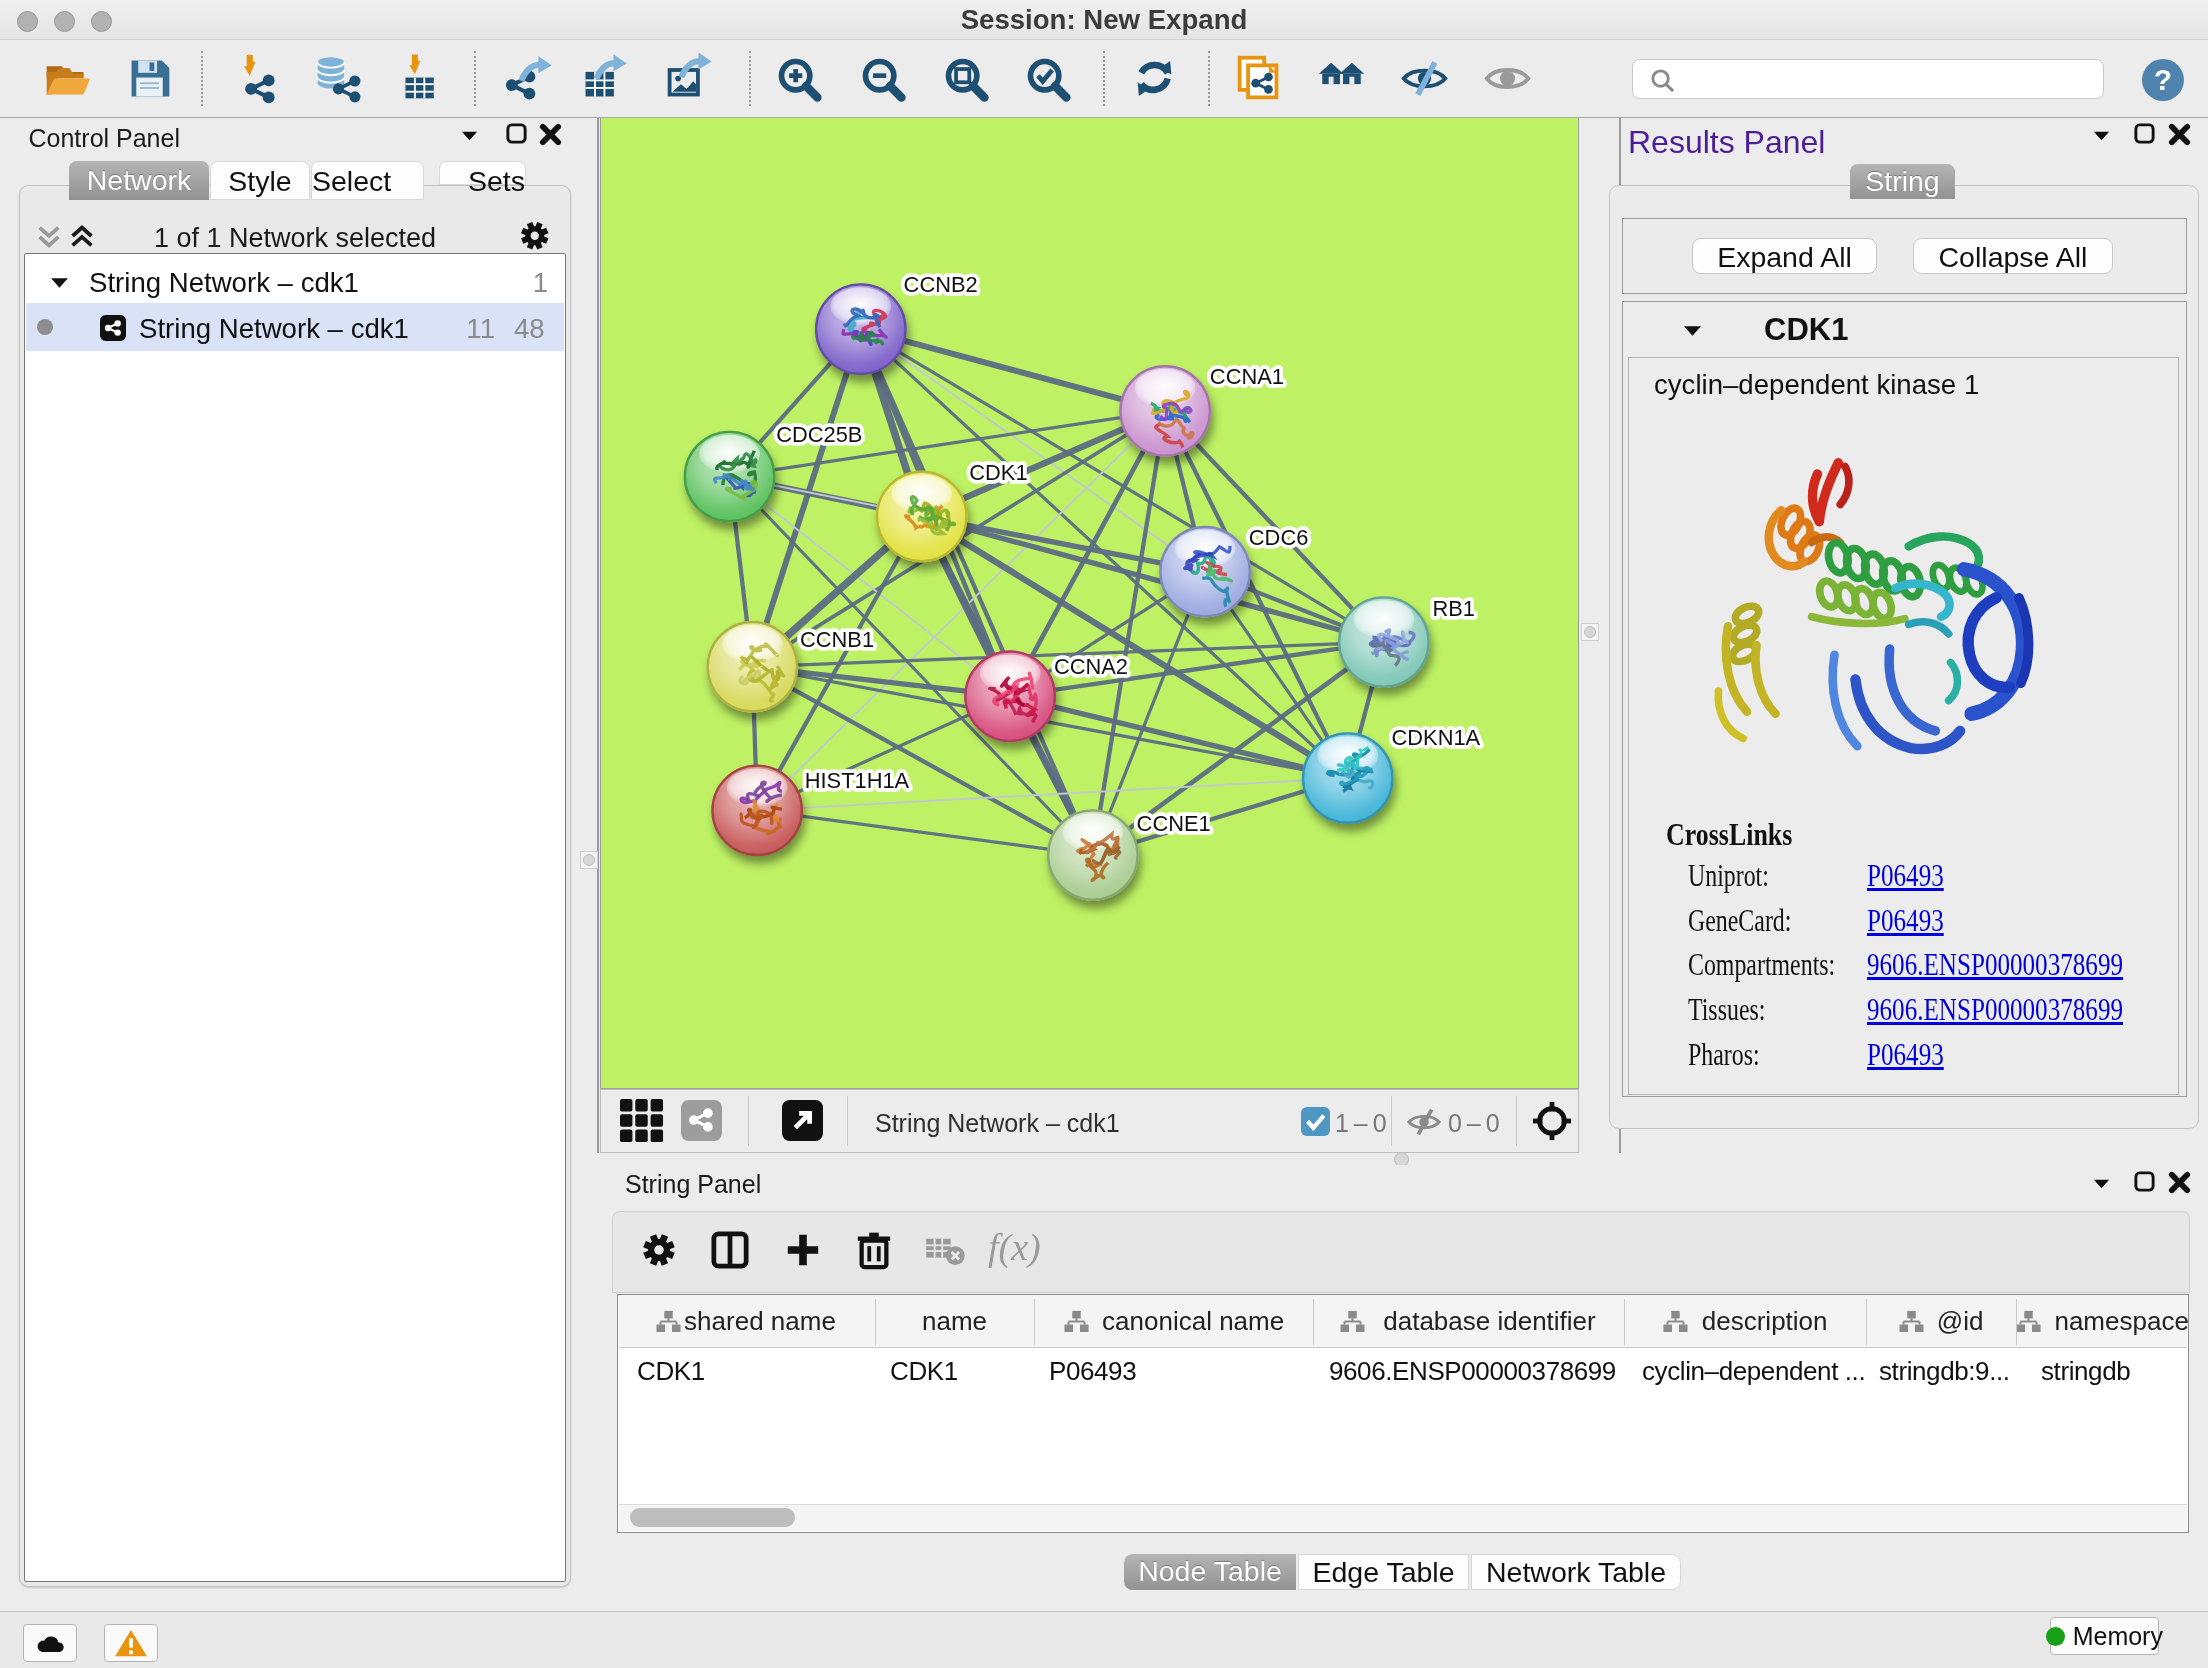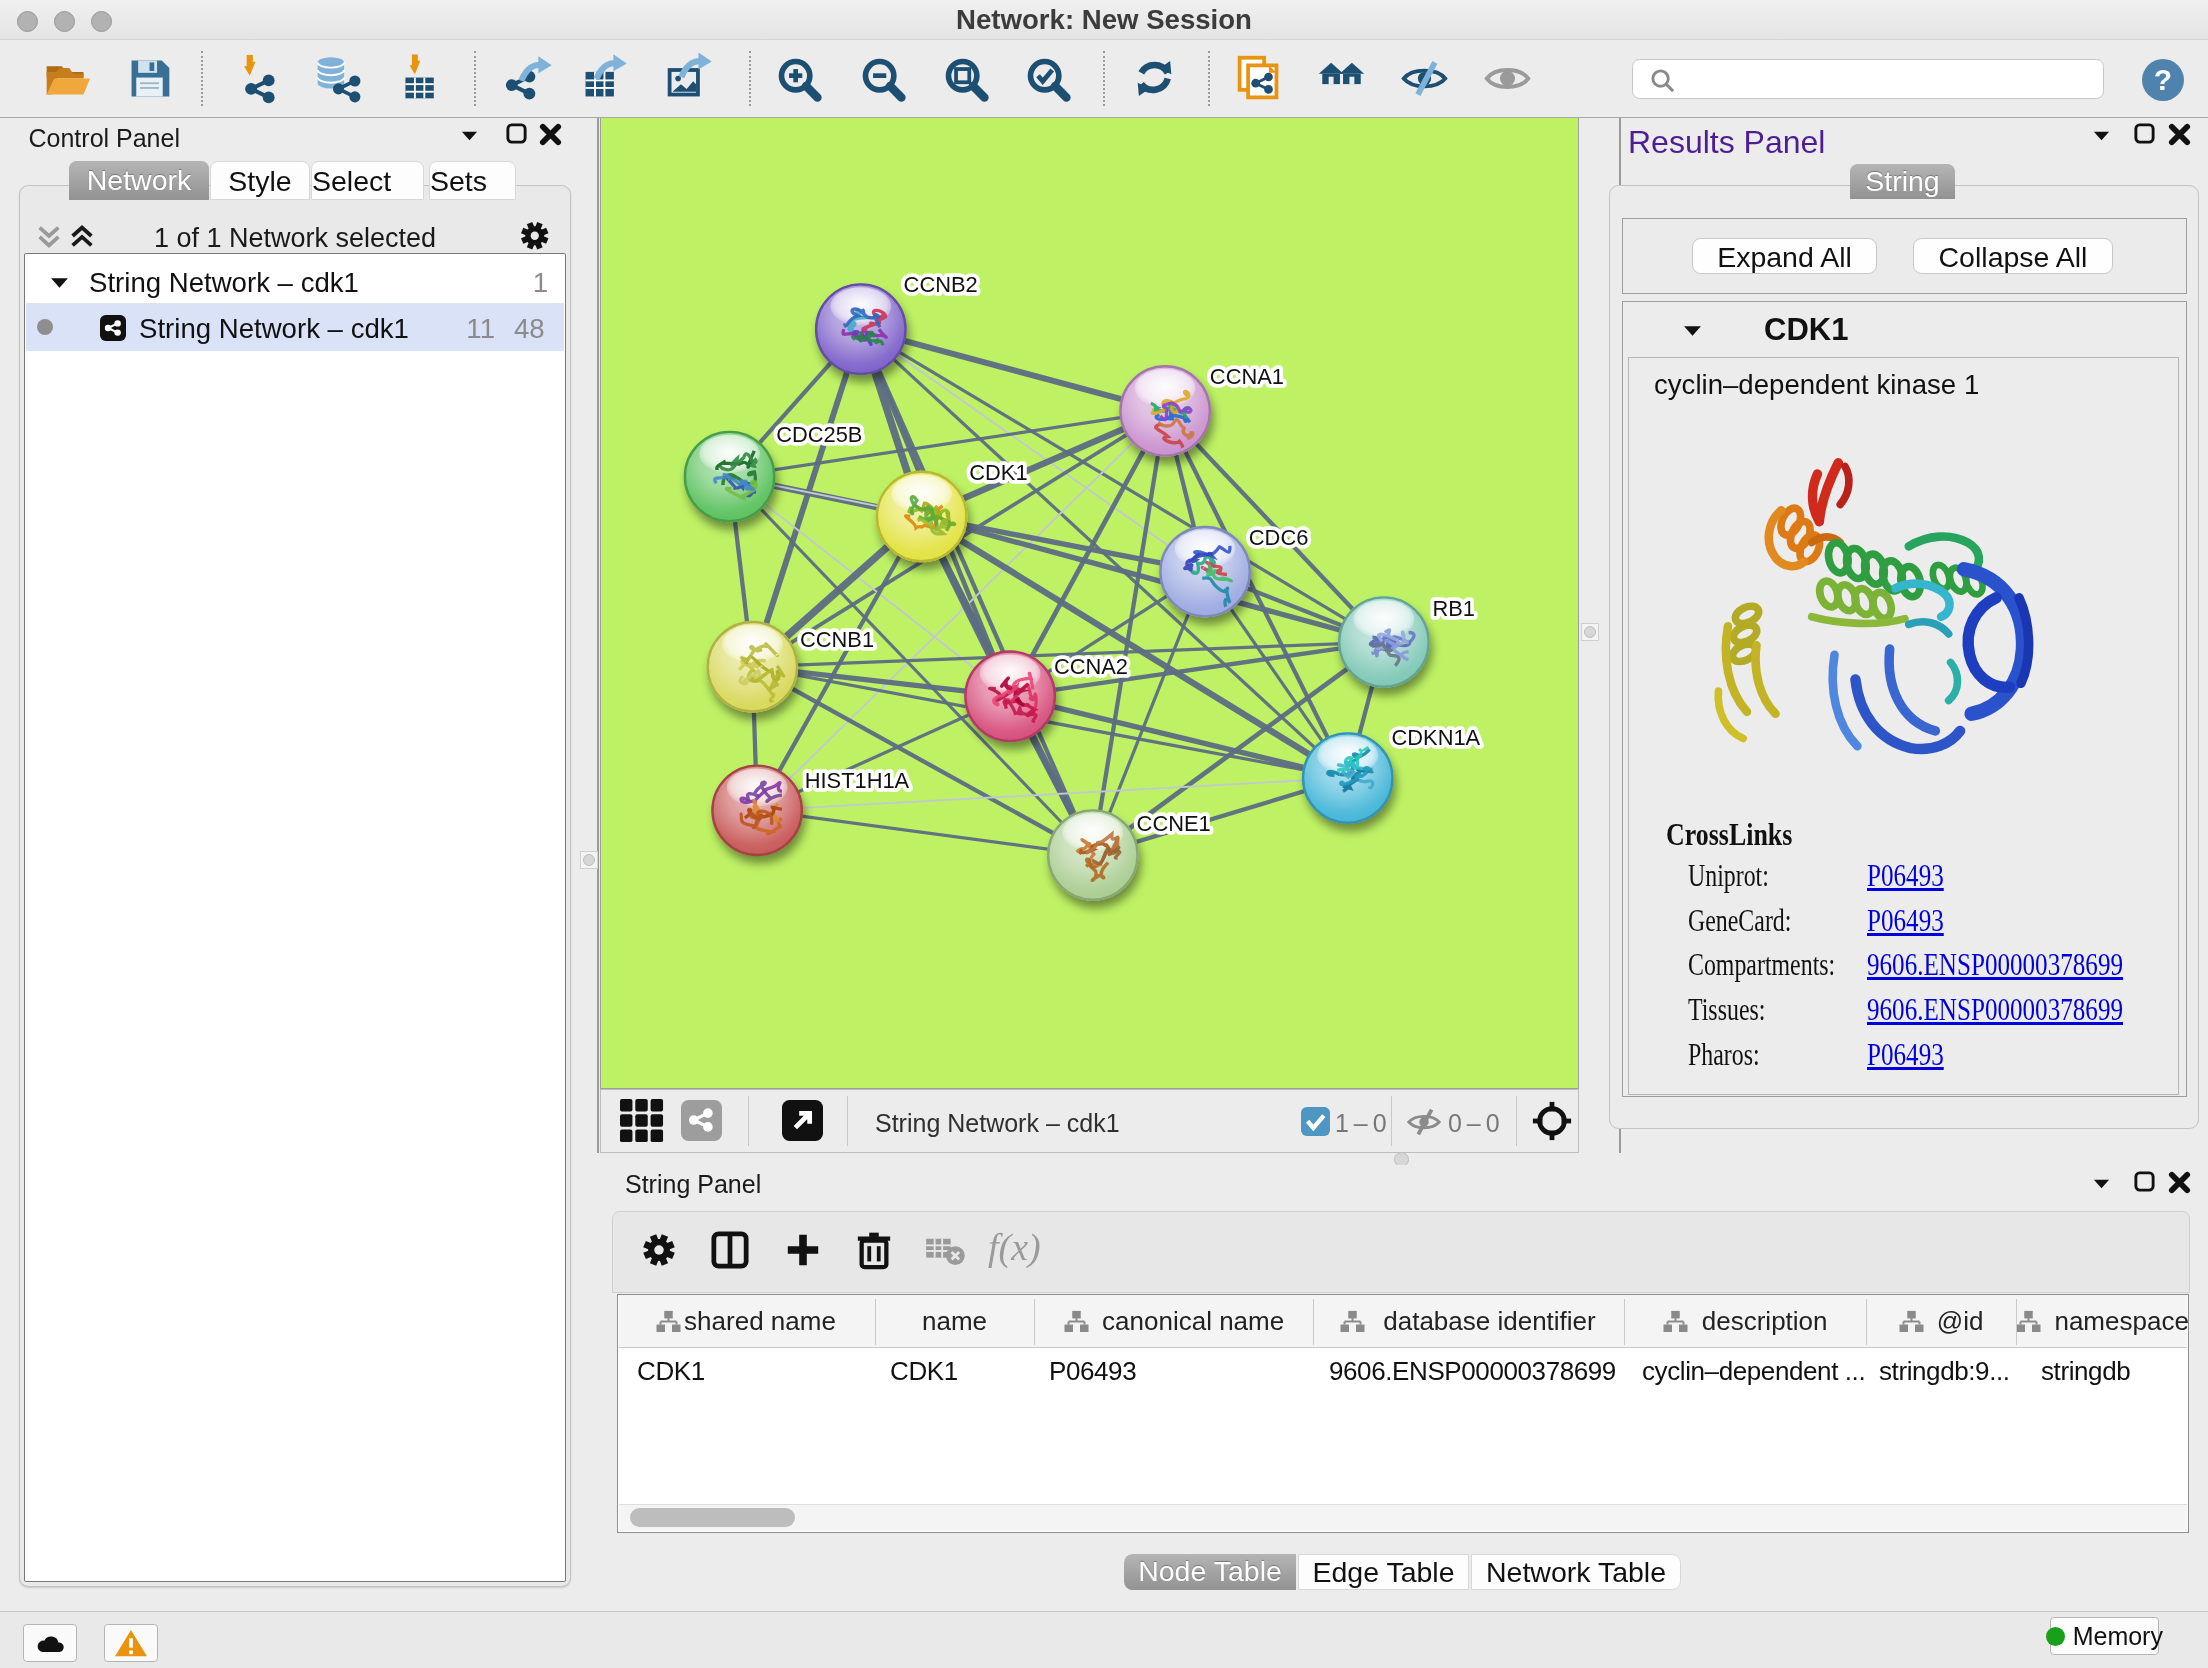--- a/index.html
+++ b/index.html
@@ -3,21 +3,21 @@
 *{margin:0;padding:0;box-sizing:border-box}
 html,body{width:2208px;height:1668px;background:#ececec;font-family:"Liberation Sans",sans-serif;overflow:hidden;position:relative}
 .abs{position:absolute}
 .graytab{background:linear-gradient(#b5b5b5,#929292);color:#fff;text-shadow:0 -1px 1px rgba(0,0,0,.3)}
 .whitetab{background:#fdfdfd;color:#111;border:1px solid #d7d7d7}
 </style></head><body>
 <div class="abs" style="left:0;top:0;width:2208px;height:40px;background:linear-gradient(#f0f0f0,#e4e4e4);border-bottom:1px solid #d4d4d4"></div>
 <div class="abs" style="left:17px;top:11.4px;width:21px;height:21px;border-radius:50%;background:#b2b2b2;border:1px solid #969696"></div>
 <div class="abs" style="left:54px;top:11.4px;width:21px;height:21px;border-radius:50%;background:#b2b2b2;border:1px solid #969696"></div>
 <div class="abs" style="left:91px;top:11.4px;width:21px;height:21px;border-radius:50%;background:#b2b2b2;border:1px solid #969696"></div>
-<div class="abs" style="left:0;top:3.8px;width:2208px;text-align:center;font-size:27.6px;font-weight:600;color:#3c3c3c">Network: New Session</div>
+<div class="abs" style="left:0;top:3.8px;width:2208px;text-align:center;font-size:27.6px;font-weight:600;color:#3c3c3c">Session: New Expand</div>
 <div class="abs" style="left:0;top:41px;width:2208px;height:77px;background:#ececec;border-bottom:1.9px solid #a9a9a9"></div>
 <div style="position:absolute;left:41px;top:53px"><svg width="51" height="51" viewBox="0 0 54 54" style="">
       <path d="M6,14 h16 l5,6 h18 v6 h-39 z" fill="#b06a12"></path>
       <path d="M6,44 V20 h10 l4,-4 h10 l4,6 h11 v5 h-28 l-6,17 z" fill="#c87d1d"></path>
       <path d="M6,44 L14,27 h38 L45,44 z" fill="#f0a73c"></path>
     </svg></div>
 <div style="position:absolute;left:124px;top:53px"><svg width="51" height="51" viewBox="0 0 54 54" style="">
       <path d="M8,8 h32 l8,8 v30 h-40 z" fill="#3a6f94"></path>
       <rect x="15" y="8" width="20" height="13" fill="#cfe2ef"></rect>
       <rect x="27" y="10" width="5" height="9" fill="#3a6f94"></rect>
@@ -152,21 +152,21 @@
 <div class="abs" style="left:505px;top:122px"><svg width="23" height="23" viewBox="0 0 24 24" style="">
       <rect x="3" y="3" width="18" height="18" fill="none" stroke="#111" stroke-width="3" rx="4"></rect>
     </svg></div>
 <div class="abs" style="left:538px;top:122px"><svg width="25" height="25" viewBox="0 0 26 26" style="">
       <path d="M5,5 L21,21 M21,5 L5,21" stroke="#111" stroke-width="6" stroke-linecap="round"></path>
     </svg></div>
 <div class="abs" style="left:19px;top:185px;width:552px;height:1402px;background:#e9e9e9;border:1px solid #c3c3c3;border-radius:9.5px;box-shadow:0 1px 1.9px rgba(0,0,0,0.15)"></div>
 <div class="abs graytab" style="left:69px;top:161px;width:140px;height:39px;border-radius:7.6px 7.6px 0 0;font-size:28.5px;text-align:center;line-height:39px">Network</div>
 <div class="abs whitetab" style="left:210px;top:161px;width:100px;height:39px;border-radius:7.6px 7.6px 0 0;font-size:28.5px;text-align:center;line-height:39px">Style</div>
 <div class="abs whitetab" style="left:311px;top:161px;width:113px;height:39px;border-radius:7.6px 7.6px 0 0;font-size:28.5px;line-height:39px">Select</div>
-<div class="abs whitetab" style="left:429px;top:161px;width:87px;height:39px;border-radius:7.6px 7.6px 0 0;font-size:28.5px;text-align:left;line-height:39px">Sets</div>
+<div class="abs whitetab" style="left:439px;top:161px;width:87px;height:24px;border-radius:7.6px 7.6px 0 0;font-size:28.5px;text-align:right;line-height:39px">Sets</div>
 <div class="abs" style="left:34px;top:221px"><svg width="30" height="30" viewBox="0 0 32 32" style="">
       <path d="M6,7 l10,9 10,-9 M6,17 l10,9 10,-9" stroke="#9a9a9a" stroke-width="4" fill="none"></path>
     </svg></div>
 <div class="abs" style="left:67px;top:221px"><svg width="30" height="30" viewBox="0 0 32 32" style="">
       <path d="M6,16 l10,-9 10,9 M6,26 l10,-9 10,9" stroke="#1a1a1a" stroke-width="4" fill="none"></path>
     </svg></div>
 <div class="abs" style="left:20px;top:223px;width:550px;text-align:center;font-size:27px;color:#1a1a1a">1 of 1 Network selected</div>
 <div class="abs" style="left:520px;top:221px"><svg width="29.5" height="29.5" viewBox="0 0 31 31" style="">
       <circle cx="15.5" cy="15.5" r="9.92" fill="#111"></circle>
       <line x1="22.4" y1="18.3" x2="28.7" y2="21.0" stroke="#111" stroke-width="6.2"></line>

